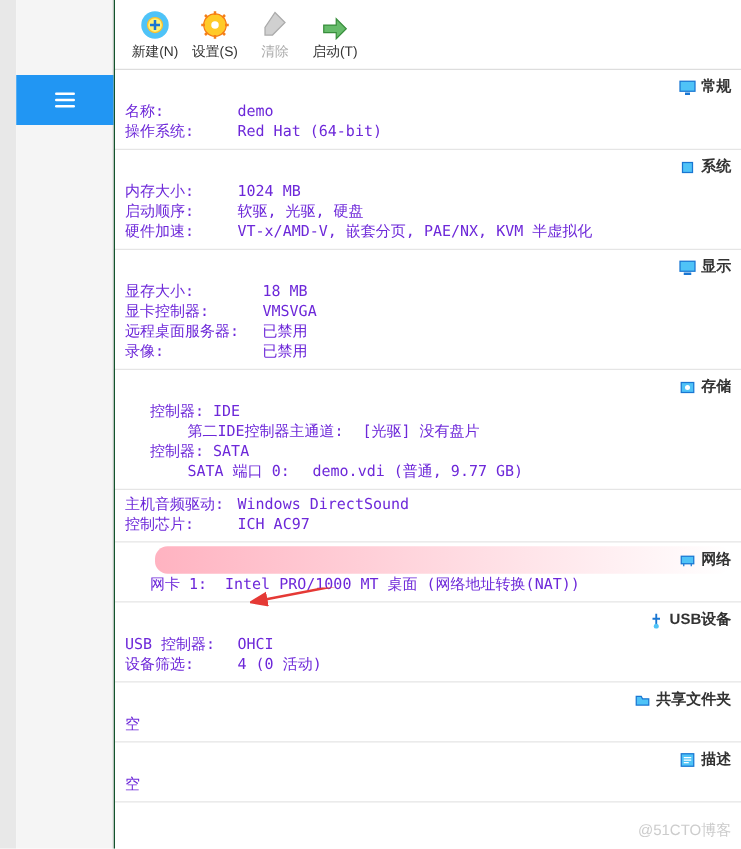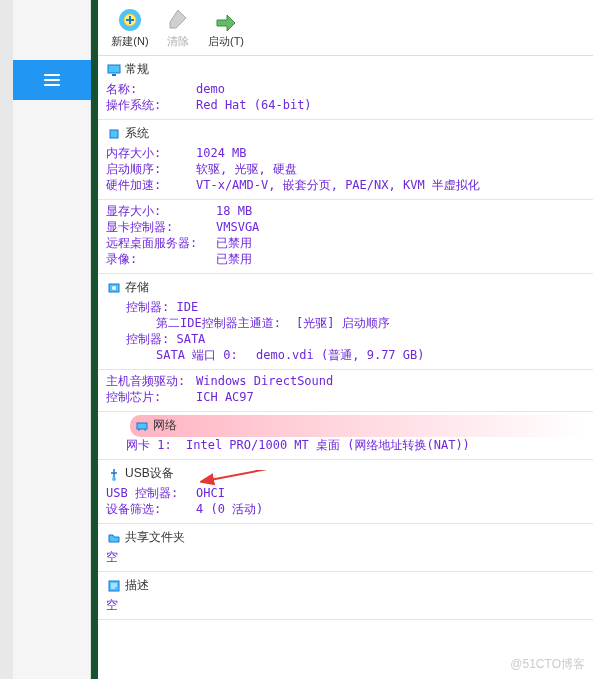--- a/index.html
+++ b/index.html
@@ -3,28 +3,28 @@
 <meta charset="utf-8">
 <style>
 * { margin: 0; padding: 0; box-sizing: border-box; }
 body { font-family: "Microsoft YaHei", "SimSun", sans-serif; font-size: 12px; background: #fff; width: 593px; height: 679px; overflow: hidden; position: relative; }
 .container { display: flex; height: 100%; }
 .left-gutter { width: 13px; background: #e8e8e8; }
 .sidebar { width: 78px; background: #f5f5f5; border-right: 1px solid #ddd; }
 .sidebar-tab { width: 78px; height: 40px; background: #2196f3; margin-top: 60px; display: flex; align-items: center; justify-content: center; }
 .hamburger { display: flex; flex-direction: column; gap: 3px; }
 .hamburger span { width: 16px; height: 2px; background: #fff; border-radius: 1px; }
-.main { flex: 1; background: #fff; border-left: 7px solid #14532d; overflow-y: auto; }
+.main { flex: 1; background: #fff; border-left: 1px solid #14532d; overflow-y: auto; }
 .toolbar { display: flex; padding: 4px 8px; border-bottom: 1px solid #ddd; gap: 0; }
 .tbtn { display: flex; flex-direction: column; align-items: center; min-width: 48px; padding: 2px 4px; cursor: pointer; }
 .tbtn .icon { width: 28px; height: 28px; display: flex; align-items: center; justify-content: center; }
 .tbtn .lbl { font-size: 11px; color: #333; white-space: nowrap; }
 .tbtn.disabled .lbl { color: #aaa; }
 .section { border-bottom: 1px solid #e5e5e5; padding: 3px 8px 6px 8px; }
-.section-header { display: flex; align-items: center; gap: 3px; padding: 2px 0 3px 0; font-weight: normal; color: #333; }
+.section-header { display: flex; align-items: center; gap: 3px; padding: 2px 0 3px 0; font-weight: bold; color: #333; justify-content: flex-end; }
 .section-header.highlighted { background: linear-gradient(to right, #ffb3c1, rgba(255,179,193,0)); border-radius: 10px; padding-left: 4px; margin-left: 24px; }
 .kv { display: flex; font-family: "SimSun", monospace; font-size: 12px; color: #6d28d9; line-height: 16px; }
 .kv .k { min-width: 90px; }
 .kv .v { flex: 1; }
 .indent { padding-left: 30px; }
 .mono { font-family: "SimSun", monospace; margin-left: 20px; }
 .icon-box { width: 16px; height: 16px; display: inline-flex; align-items: center; justify-content: center; }
 .arrow { position: absolute; left: 200px; top: 470px; pointer-events: none; }
 .watermark { position: absolute; right: 8px; bottom: 6px; color: #ccc; font-size: 12px; }
 </style>
@@ -48,20 +48,32 @@
       <div class="tbtn">
         <div class="icon">
           <svg width="26" height="26" viewBox="0 0 26 26">
               <circle cx="13" cy="13" r="11" fill="#4fc3f7"></circle>
               <circle cx="13" cy="13" r="6" fill="#fff176" stroke="#fbc02d"></circle>
               <path d="M13 9v8M9 13h8" stroke="#1976d2" stroke-width="2"></path>
             </svg>
         </div>
         <div class="lbl">新建(N)</div>
       </div>
+      <div class="tbtn">
+        <div class="icon">
+          <svg width="26" height="26" viewBox="0 0 26 26">
+              <circle cx="13" cy="13" r="9" fill="#ffca28" stroke="#f57f17"></circle>
+              <circle cx="13" cy="13" r="3" fill="#fff"></circle>
+              <g stroke="#f57f17" stroke-width="2">
+                <path d="M13 2v3M13 21v3M2 13h3M21 13h3M5 5l2 2M19 19l2 2M5 21l2-2M19 7l2-2"></path>
+              </g>
+            </svg>
+        </div>
+        <div class="lbl">设置(S)</div>
+      </div>
       <div class="tbtn disabled">
         <div class="icon">
           <svg width="26" height="26" viewBox="0 0 26 26">
               <path d="M13 3l8 8-10 10H5v-6z" fill="#d0d0d0" stroke="#aaa"></path>
             </svg>
         </div>
         <div class="lbl">清除</div>
       </div>
       <div class="tbtn">
         <div class="icon">
@@ -110,20 +122,29 @@
           <div class="k">启动顺序:</div>
           <div class="v">软驱, 光驱, 硬盘</div>
         </div>
       <div class="kv">
           <div class="k">硬件加速:</div>
           <div class="v">VT-x/AMD-V, 嵌套分页, PAE/NX, KVM 半虚拟化</div>
         </div>
     </div>
 
     <div class="section">
+      <div class="section-header">
+        <span class="icon-box">
+            <svg width="14" height="14">
+              <rect x="1" y="2" width="12" height="8" fill="#4fc3f7" stroke="#1976d2"></rect>
+              <rect x="4" y="11" width="6" height="2" fill="#1976d2"></rect>
+            </svg>
+          </span>
+        <span>显示</span>
+      </div>
       <div class="kv">
           <div class="k" style="min-width:110px">显存大小:</div>
           <div class="v">18 MB</div>
         </div>
       <div class="kv">
           <div class="k" style="min-width:110px">显卡控制器:</div>
           <div class="v">VMSVGA</div>
         </div>
       <div class="kv">
           <div class="k" style="min-width:110px">远程桌面服务器:</div>
@@ -143,21 +164,21 @@
               <circle cx="7" cy="7" r="2" fill="#fff"></circle>
             </svg>
           </span>
         <span>存储</span>
       </div>
       <div class="kv mono">
           <div>控制器: IDE</div>
         </div>
       <div class="kv mono indent">
           <div class="k" style="min-width:140px">第二IDE控制器主通道:</div>
-          <div class="v">[光驱] 启动顺序</div>
+          <div class="v">[光驱] 没有盘片</div>
         </div>
       <div class="kv mono">
           <div>控制器: SATA</div>
         </div>
       <div class="kv mono indent">
           <div class="k" style="min-width:100px">SATA 端口 0:</div>
           <div class="v">demo.vdi (普通, 9.77 GB)</div>
         </div>
     </div>
 

